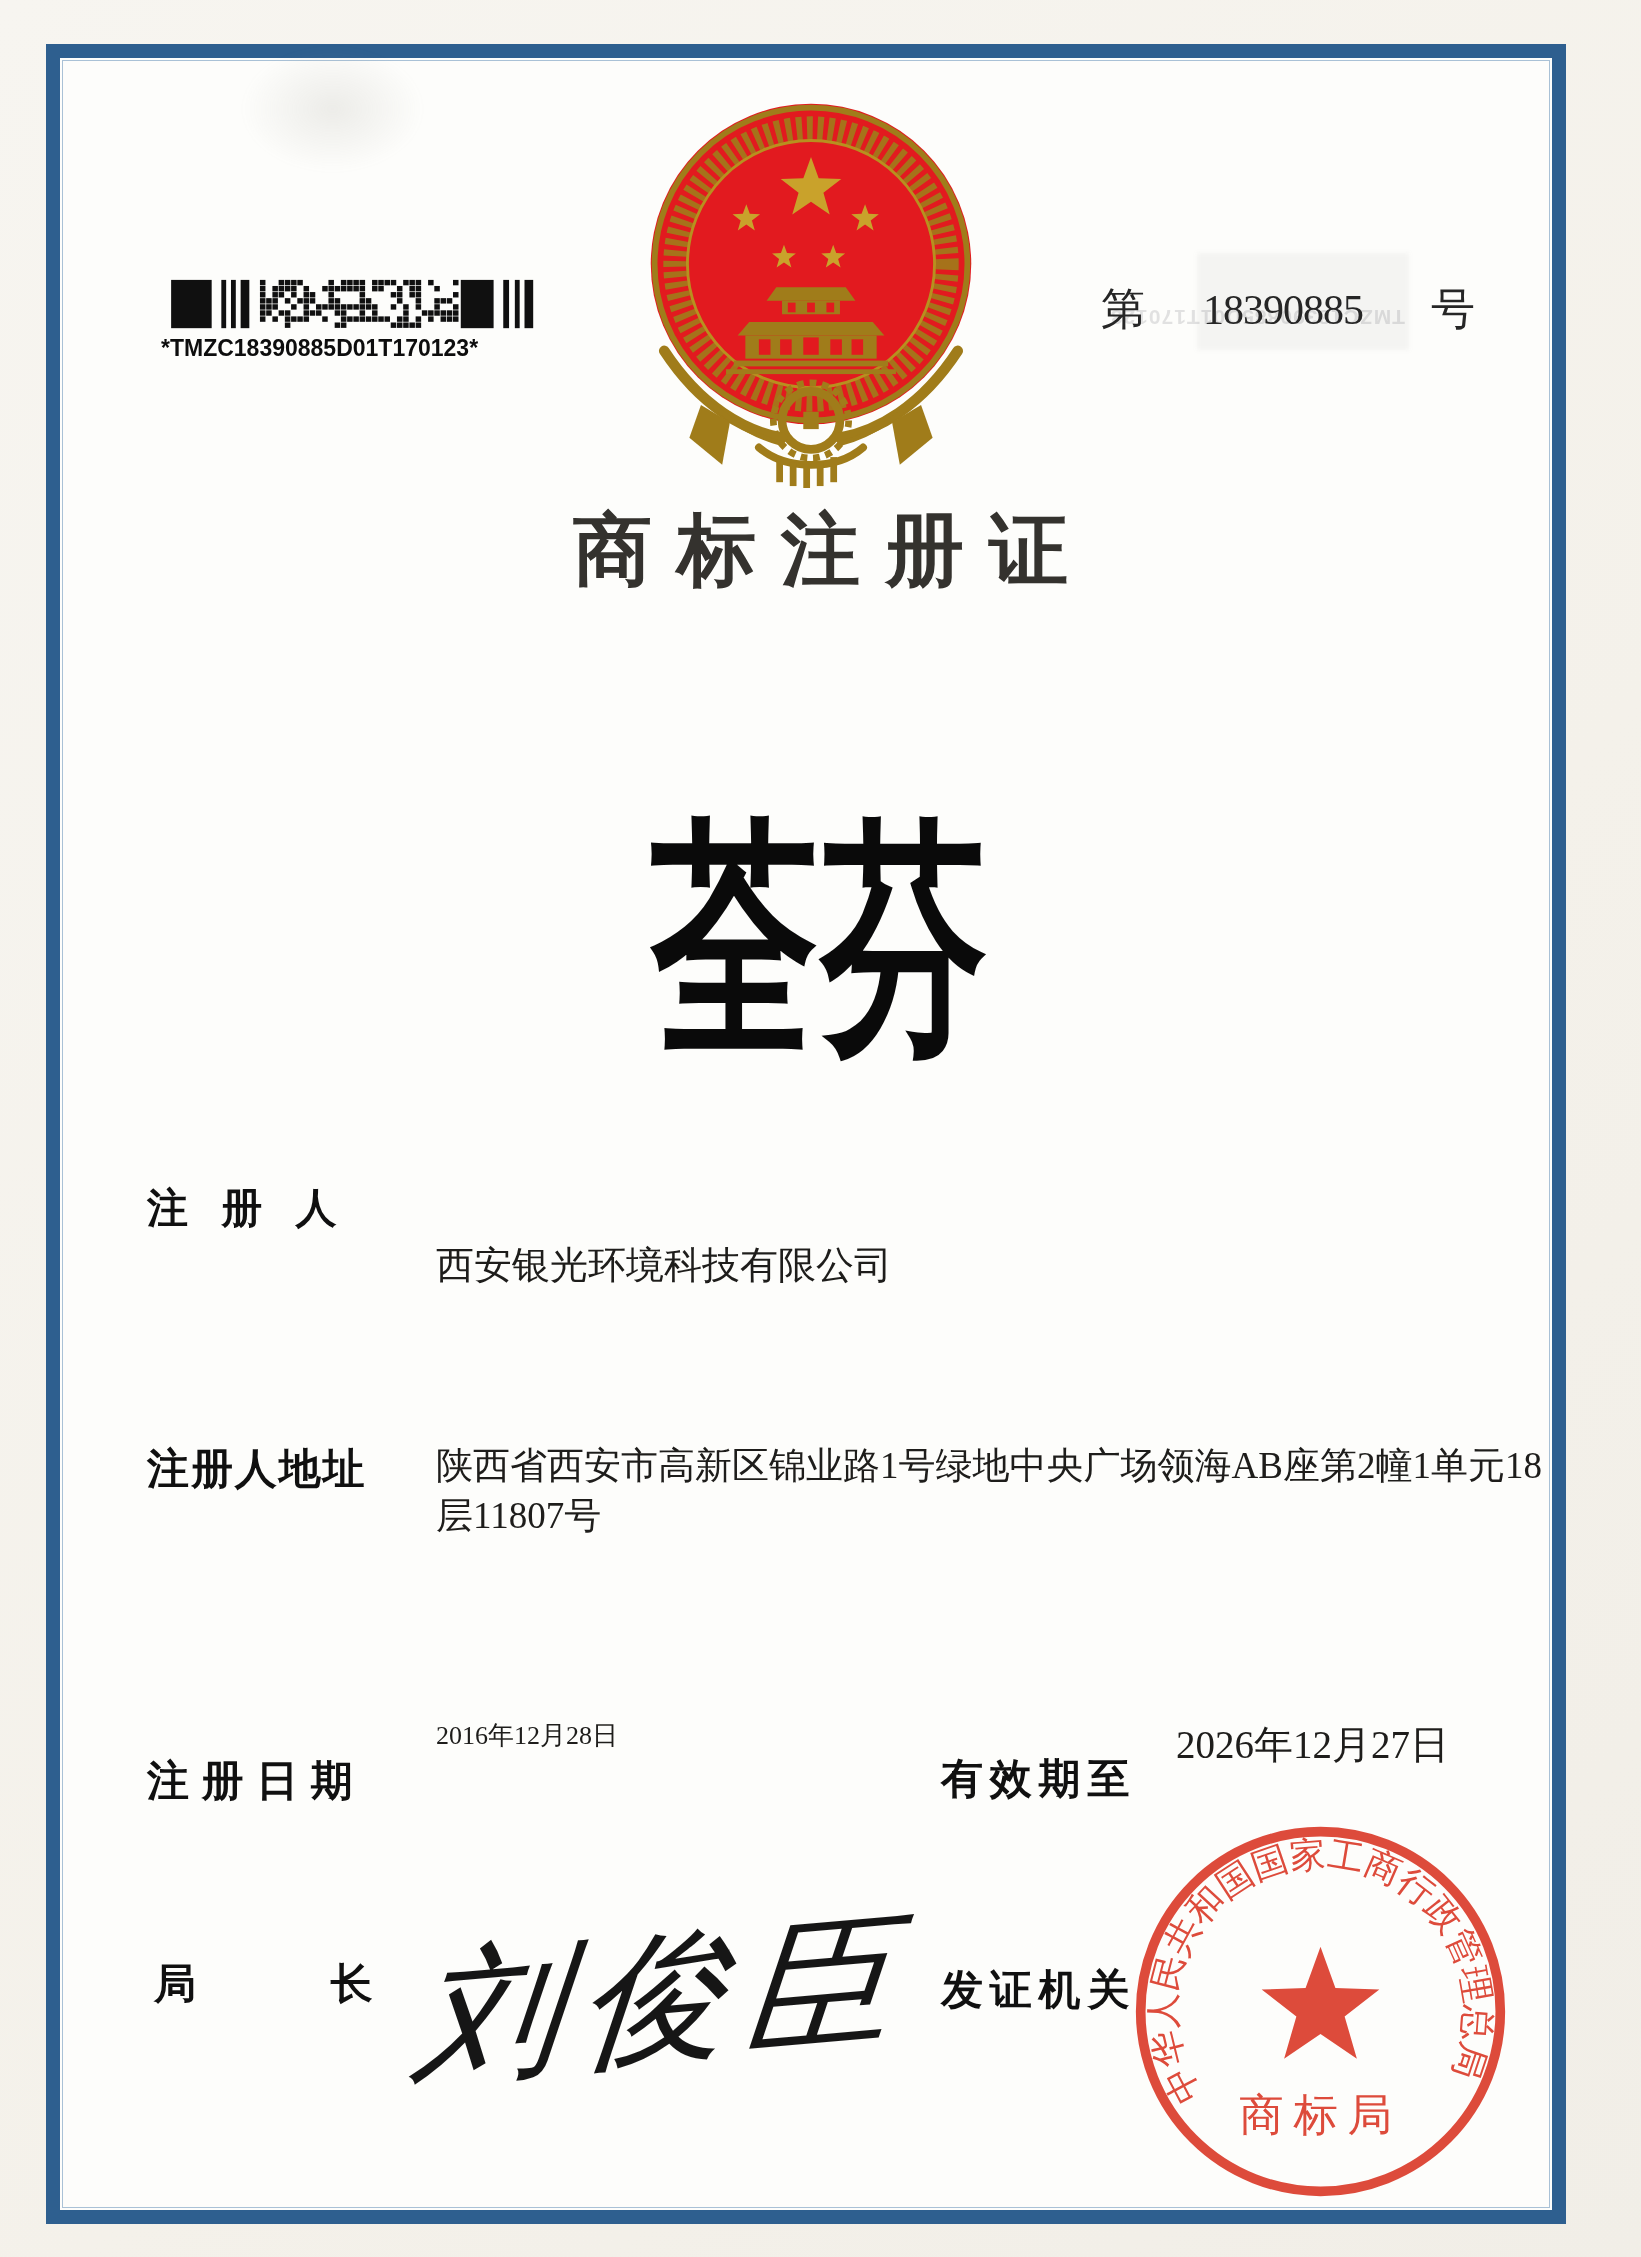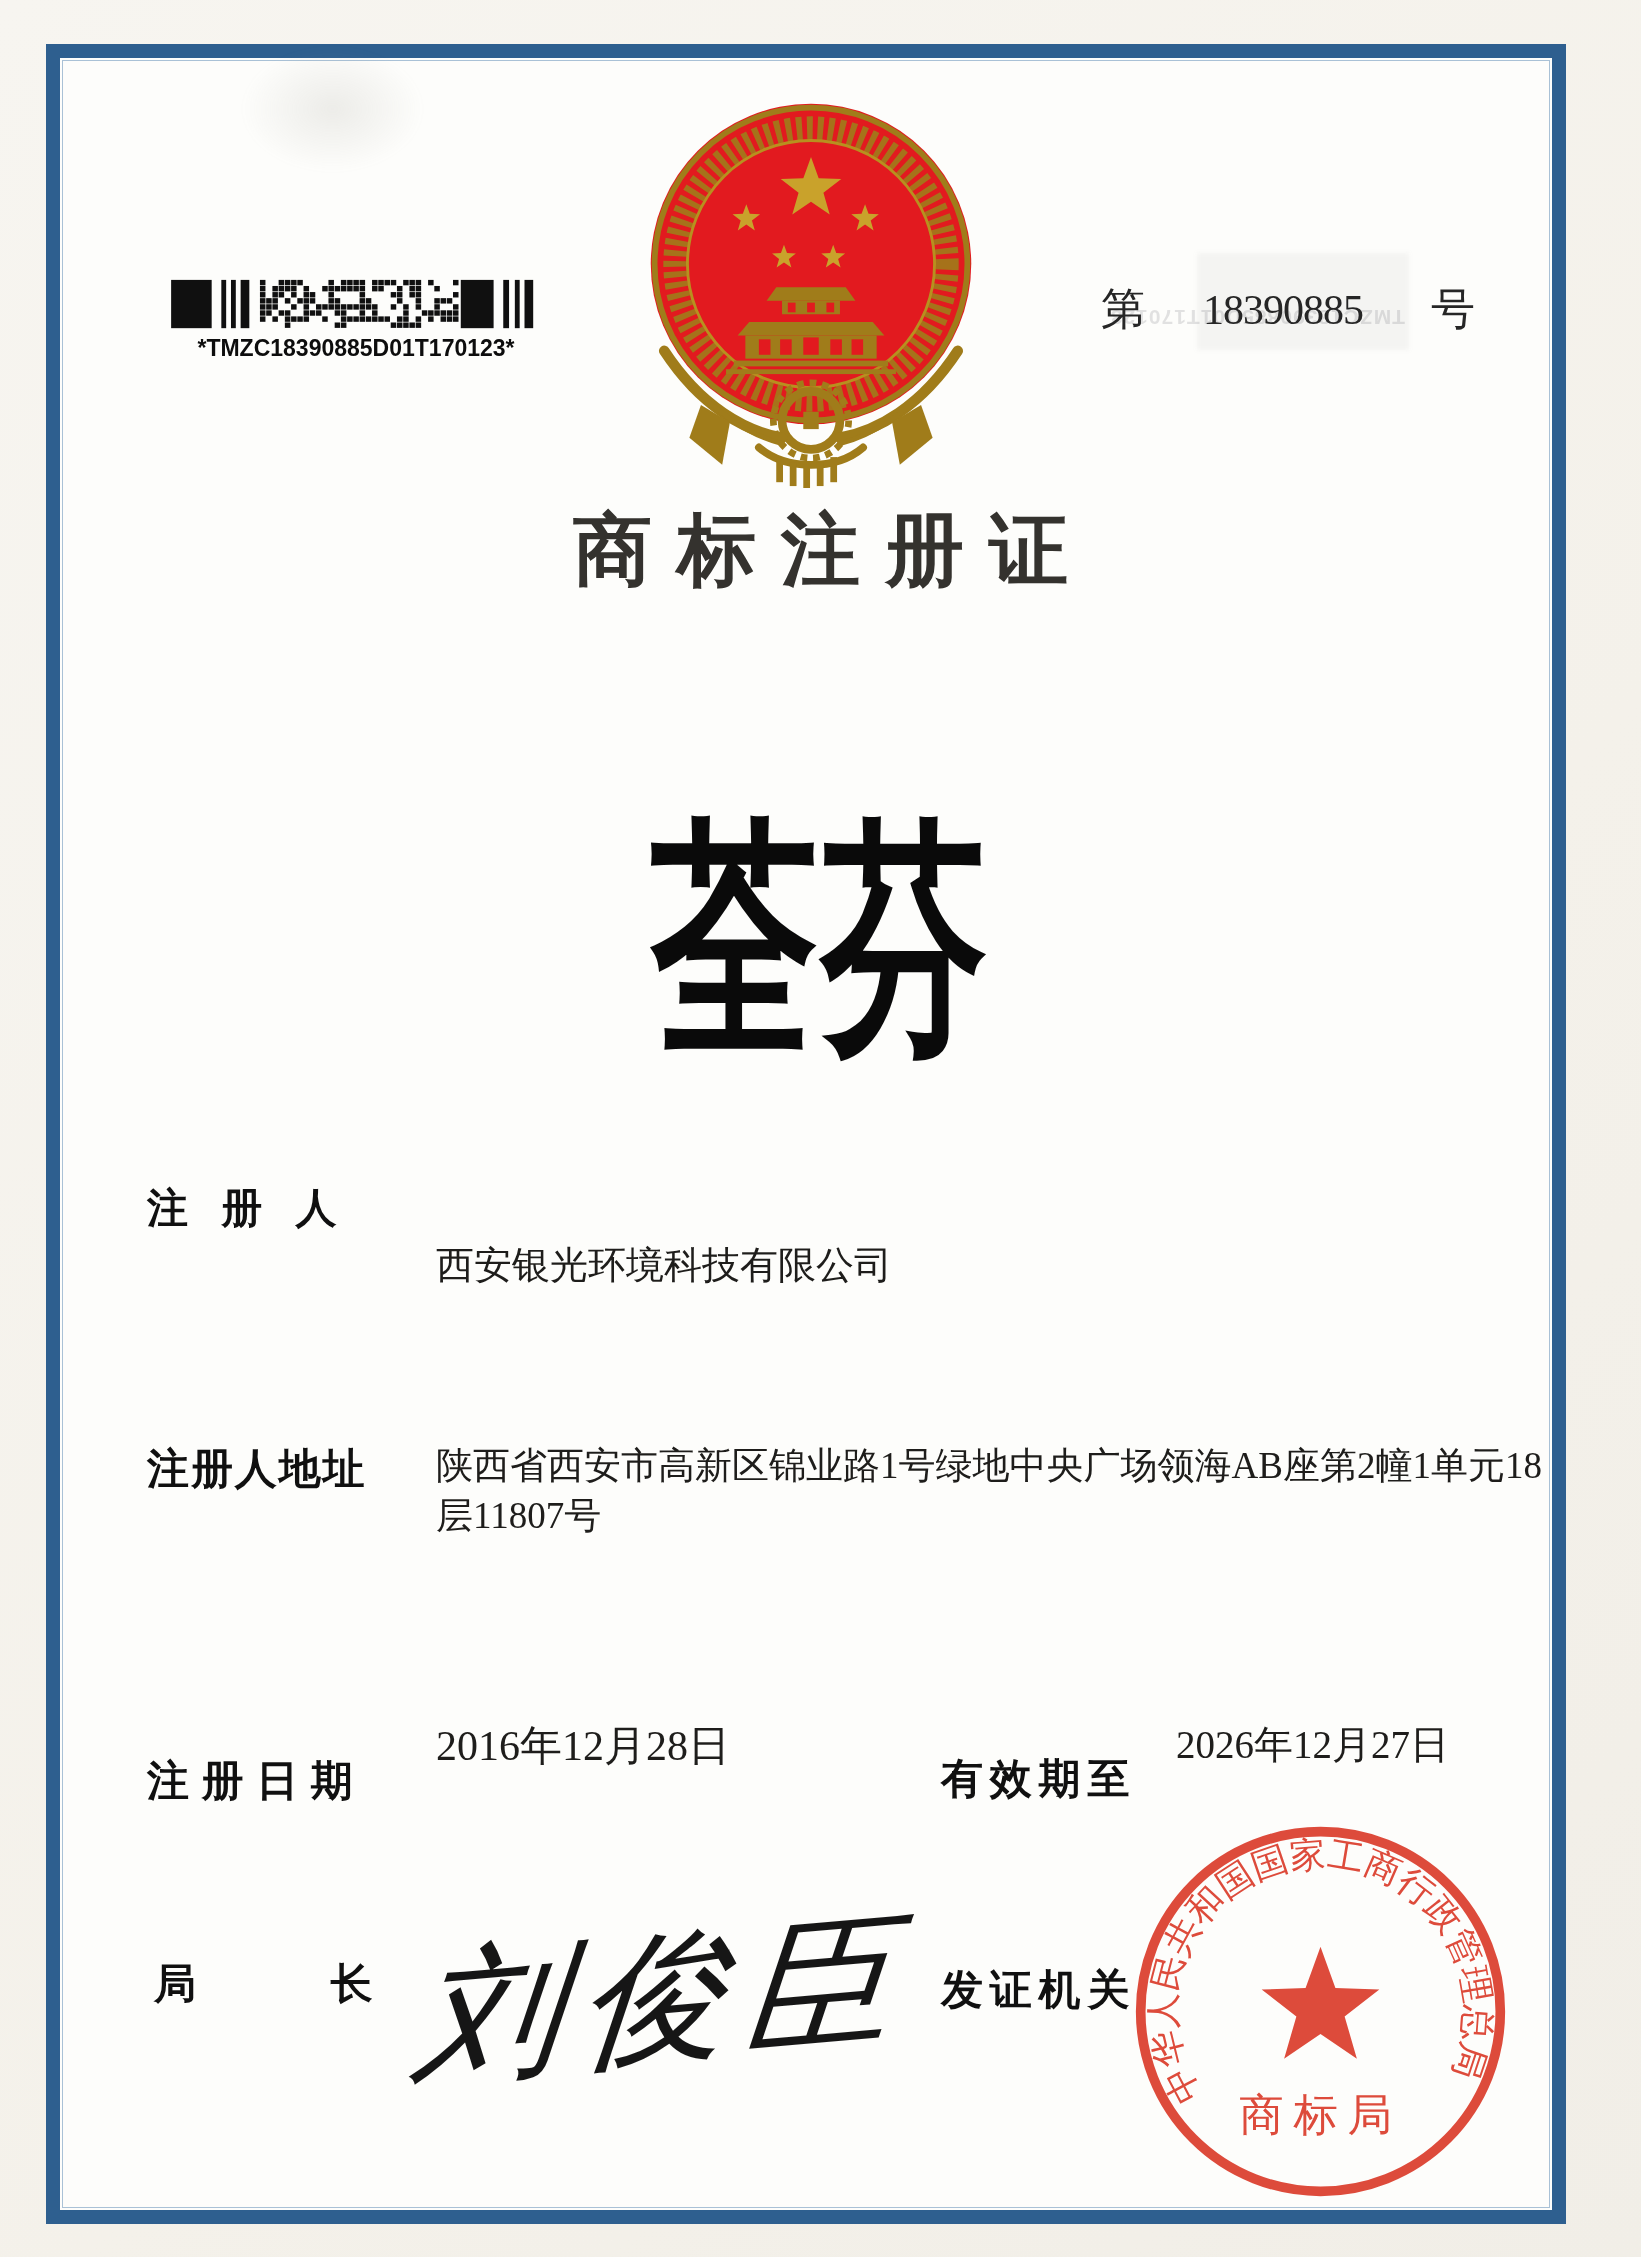--- a/index.html
+++ b/index.html
@@ -30,21 +30,21 @@
     background:rgba(110,110,105,.06); filter:blur(2.9px);
   }
   .ghost-text{
     left:1202px; top:305px; width:203px; text-align:center;
     font-family:"Liberation Sans",sans-serif; font-weight:bold; font-size:21px;
     color:rgba(60,60,72,.14); transform:scale(-1,-1); letter-spacing:1px;
   }
   
   .barcode{left:171px; top:277px; width:371px; height:56px; fill:#101010;}
   .barcode-text{
-    left:161px; top:335px; width:390px; text-align:center;
+    left:161px; top:335px; width:390px; 
     font-family:"Liberation Sans",sans-serif; font-weight:bold; font-size:23px;
     color:#0d0d0d; letter-spacing:0px;
   }
   
   .cert-number{
     left:1101px; top:280px; display:flex; align-items:baseline;
     font-size:44px; color:#262626;
   }
   .cert-number .num{margin:0 68px 0 58px; font-size:42px; letter-spacing:-1px;}
   
@@ -63,21 +63,21 @@
     transform:scaleX(.67);
   }
   
   .flabel{font-weight:bold; font-size:42px; color:#101010; white-space:nowrap;}
   .fvalue{font-size:38px; color:#1e1d1b; white-space:nowrap;}
   .lbl-registrant{left:147px; top:1181px; font-size:41px; word-spacing:23px;}
   .val-registrant{left:436px; top:1240px;}
   .lbl-address{left:147px; top:1441px; letter-spacing:1.9px;}
   .val-address{left:436px; top:1441px; font-size:37px; line-height:50px;}
   .lbl-regdate{left:147px; top:1753px; letter-spacing:12.6px;}
-  .val-regdate{left:436px; top:1718px; font-size:42px;}
+  .val-regdate{left:436px; top:1718px; font-size:26px;}
   .lbl-valid{left:941px; top:1711px; letter-spacing:6.8px;margin-top:40px;}
   .val-valid{left:1176px; top:1718px; font-size:39px;}
   .lbl-director{left:154px; top:1956px; word-spacing:124px;}
   .lbl-issuer{left:941px; top:1962px; letter-spacing:6.8px;}
   
   .signature{
     left:415px; top:1900px; width:502px; height:261px;
     font-size:147px; font-style:italic; font-weight:500; color:#161616;
     letter-spacing:15.4px; transform:skewX(-10deg) rotate(-5deg); white-space:nowrap;
   }

